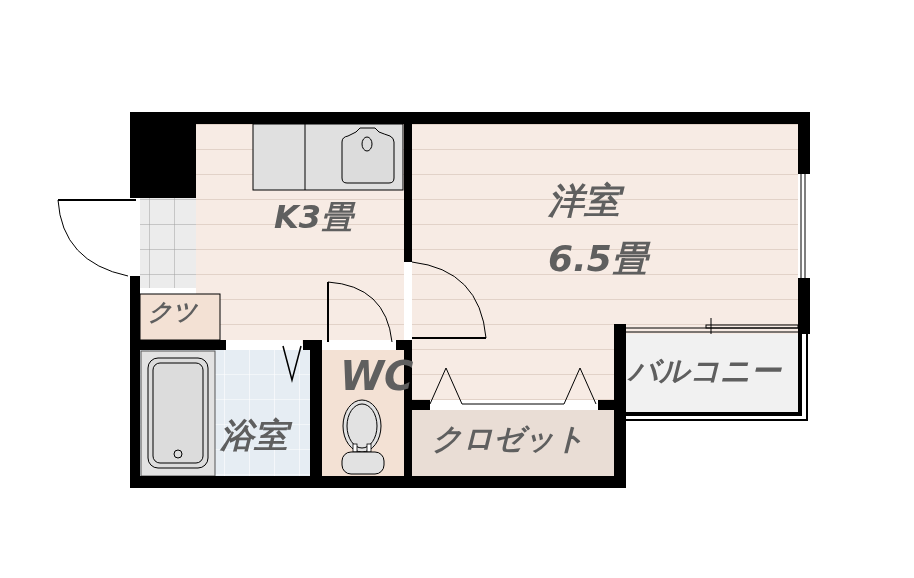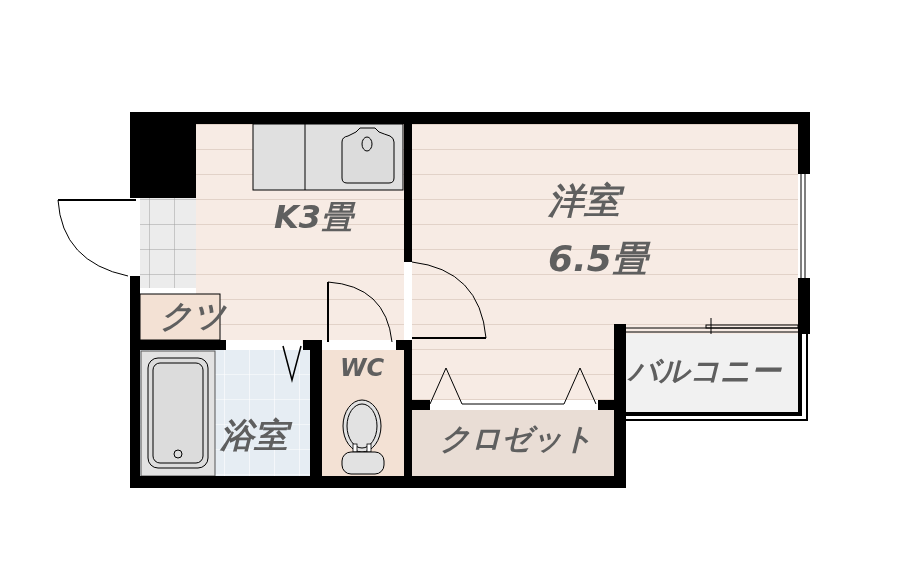--- a/index.html
+++ b/index.html
@@ -145,17 +145,17 @@
 
   <g>
     <rect x="430" y="400" width="168" height="10" fill="#fff"></rect>
     <path d="M430 404 L446 368 L462 404 L564 404 L580 368 L596 404" fill="none" stroke="#000" stroke-width="1"></path>
   </g>
 </svg>
 
 <div class="label" style="left:274px;top:201px;font-size:32px;">K3畳</div>
 <div class="label" style="left:548px;top:183px;font-size:36px;">洋室</div>
 <div class="label" style="left:548px;top:233px;font-size:36px;margin-top:8px;">6.5畳</div>
-<div class="label" style="left:148px;top:300px;font-size:32px;margin-left:12px;">クツ</div>
+<div class="label" style="left:148px;top:300px;font-size:24px;">クツ</div>
 <div class="label" style="left:220px;top:398px;font-size:34px;margin-top:20px;">浴室</div>
-<div class="label" style="left:340px;top:356px;font-size:24px;">WC</div>
-<div class="label" style="left:432px;top:424px;font-size:30px;margin-left:8px;">クロゼット</div>
+<div class="label" style="left:340px;top:356px;font-size:40px;">WC</div>
+<div class="label" style="left:432px;top:424px;font-size:30px;">クロゼット</div>
 <div class="label" style="left:628px;top:356px;font-size:30px;">バルコニー</div>
 
 </body></html>

